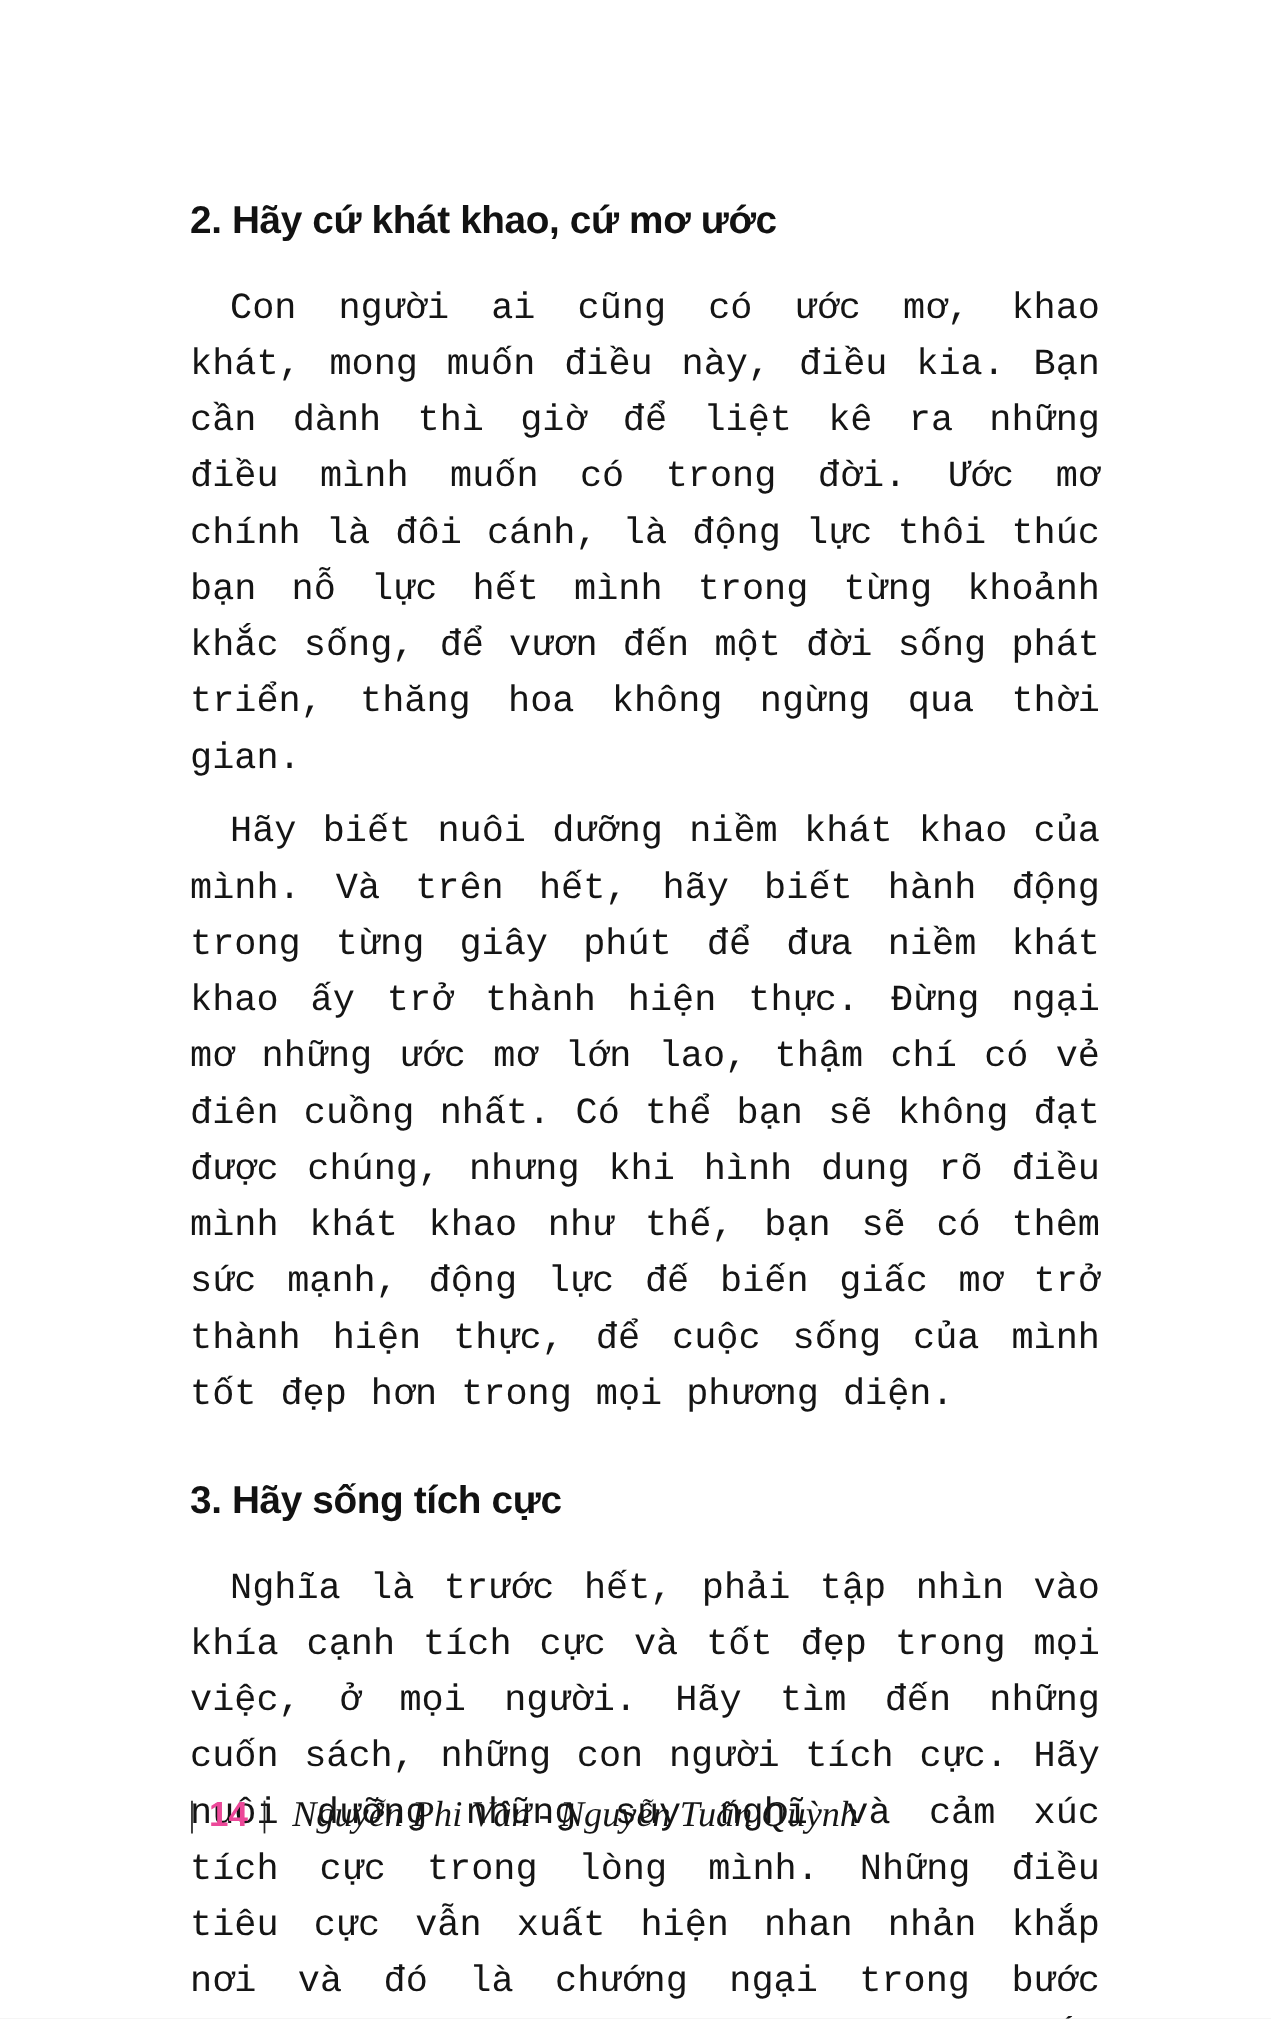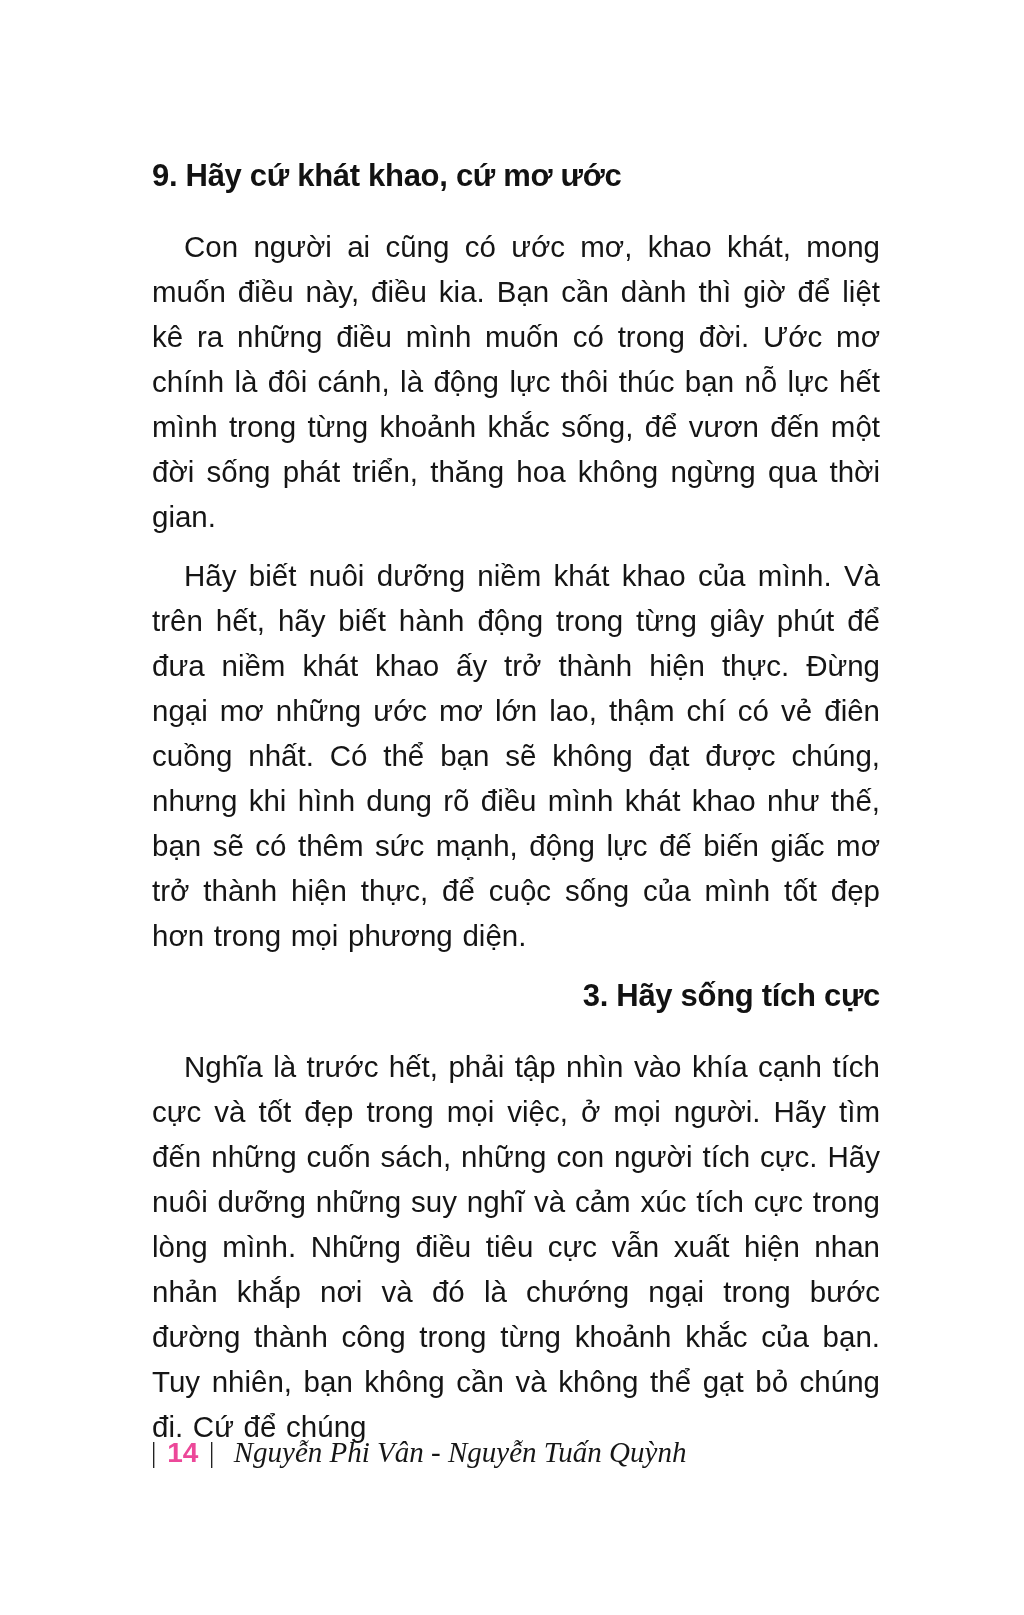--- a/index.html
+++ b/index.html
@@ -21,25 +21,24 @@
   }
   .section-heading {
     font-family: "Liberation Sans", "DejaVu Sans", sans-serif;
     font-weight: 700;
     font-size: 31px;
     letter-spacing: -0.3px;
     color: #121212;
     margin-bottom: 30px;
   }
   .section-heading.second {
-    margin-top: 20px;
-    text-align: right;
+    margin-top: 44px;
   }
   .body-par {
-    font-family: Liberation Sans, sans-serif;
+    font-family: Liberation Mono, monospace;
     font-size: 29.5px;
     line-height: 45px;
     text-align: justify;
     text-indent: 32px;
     color: #151515;
     margin-bottom: 14px;
     word-spacing: 1.5px;
   }
   .footer {
     position: absolute;
@@ -69,21 +68,21 @@
     margin-left: 8px;
   }
 </style>
 </head>
 <body>
 
 <div class="page">
   <div class="content">
 
     <div class="section">
-      <div class="section-heading">9. Hãy cứ khát khao, cứ mơ ước</div>
+      <div class="section-heading">2. Hãy cứ khát khao, cứ mơ ước</div>
       <p class="body-par">Con người ai cũng có ước mơ, khao khát, mong muốn điều này, điều kia. Bạn cần dành thì giờ để liệt kê ra những điều mình muốn có trong đời. Ước mơ chính là đôi cánh, là động lực thôi thúc bạn nỗ lực hết mình trong từng khoảnh khắc sống, để vươn đến một đời sống phát triển, thăng hoa không ngừng qua thời gian.</p>
       <p class="body-par">Hãy biết nuôi dưỡng niềm khát khao của mình. Và trên hết, hãy biết hành động trong từng giây phút để đưa niềm khát khao ấy trở thành hiện thực. Đừng ngại mơ những ước mơ lớn lao, thậm chí có vẻ điên cuồng nhất. Có thể bạn sẽ không đạt được chúng, nhưng khi hình dung rõ điều mình khát khao như thế, bạn sẽ có thêm sức mạnh, động lực đế biến giấc mơ trở thành hiện thực, để cuộc sống của mình tốt đẹp hơn trong mọi phương diện.</p>
     </div>
 
     <div class="section">
       <div class="section-heading second">3. Hãy sống tích cực</div>
       <p class="body-par">Nghĩa là trước hết, phải tập nhìn vào khía cạnh tích cực và tốt đẹp trong mọi việc, ở mọi người. Hãy tìm đến những cuốn sách, những con người tích cực. Hãy nuôi dưỡng những suy nghĩ và cảm xúc tích cực trong lòng mình. Những điều tiêu cực vẫn xuất hiện nhan nhản khắp nơi và đó là chướng ngại trong bước đường thành công trong từng khoảnh khắc của bạn. Tuy nhiên, bạn không cần và không thể gạt bỏ chúng đi. Cứ để chúng</p>
     </div>
 
   </div>

